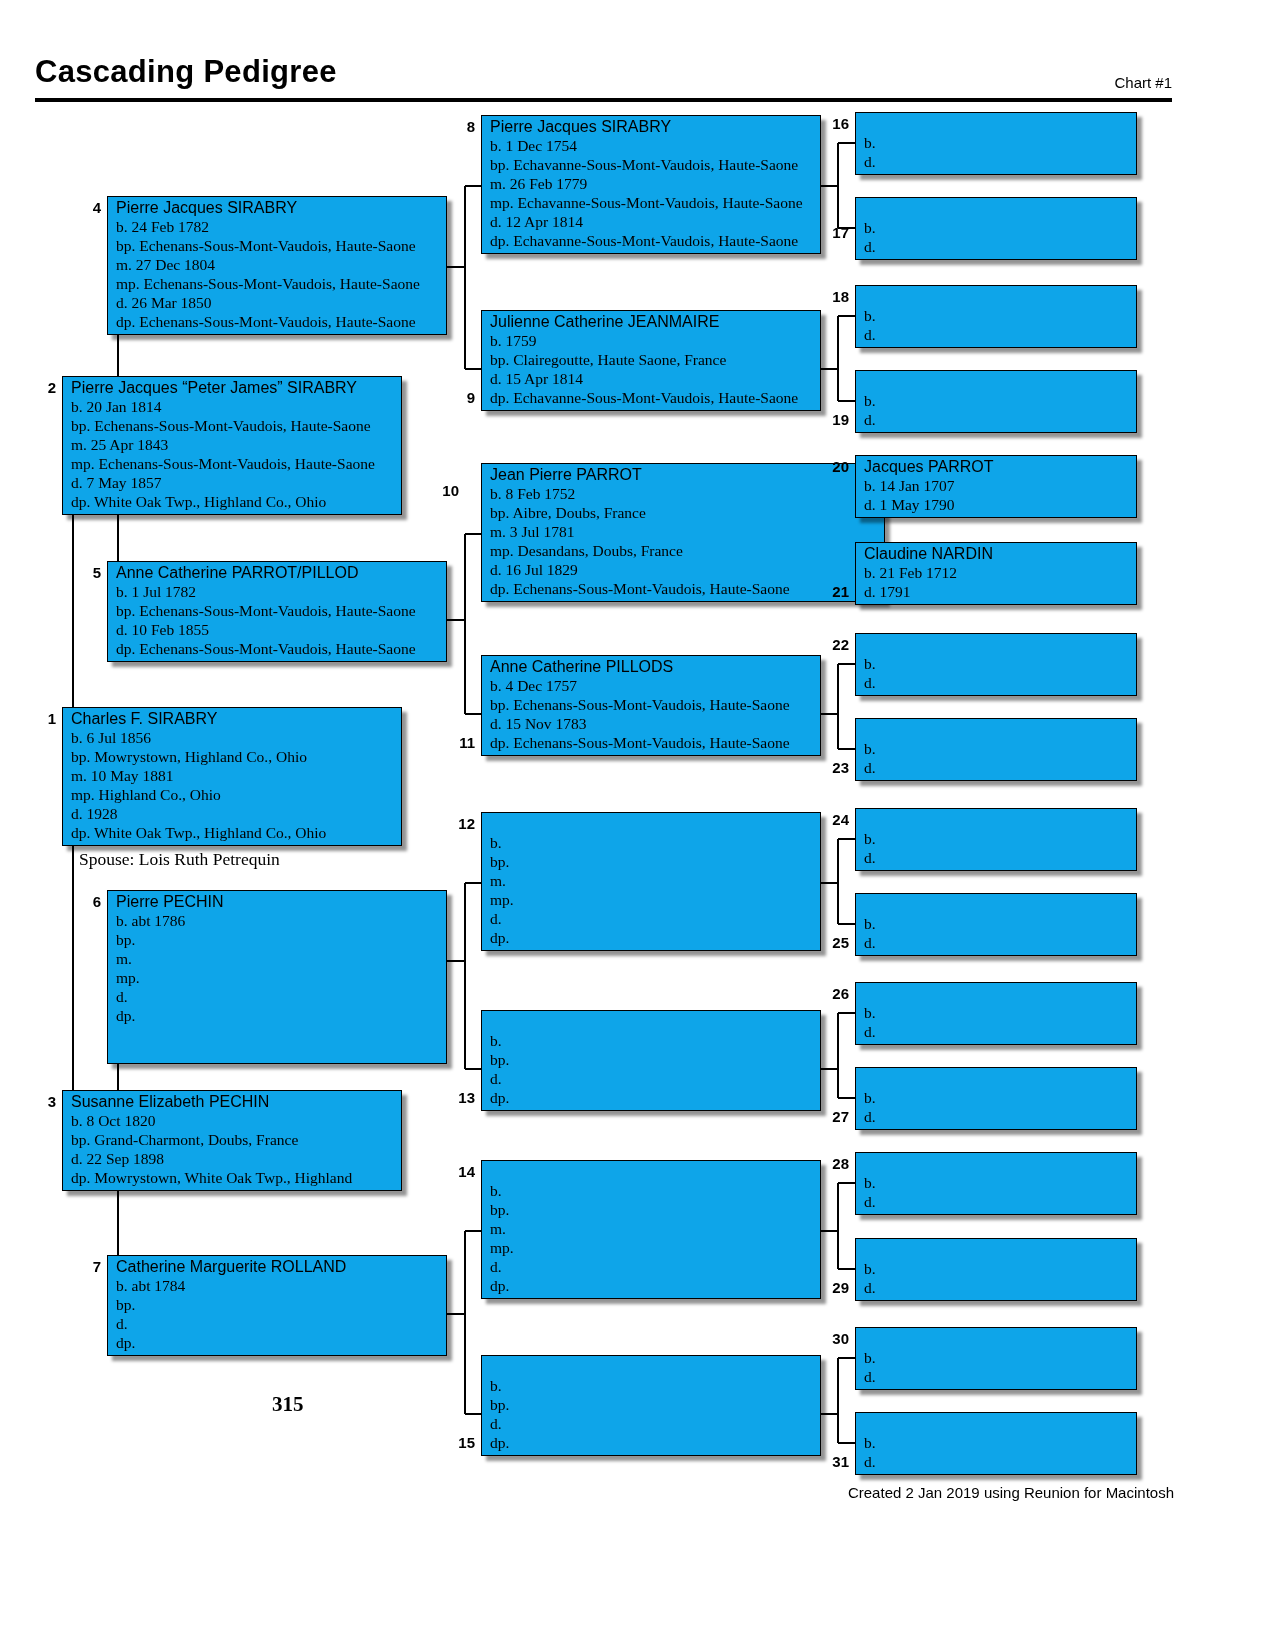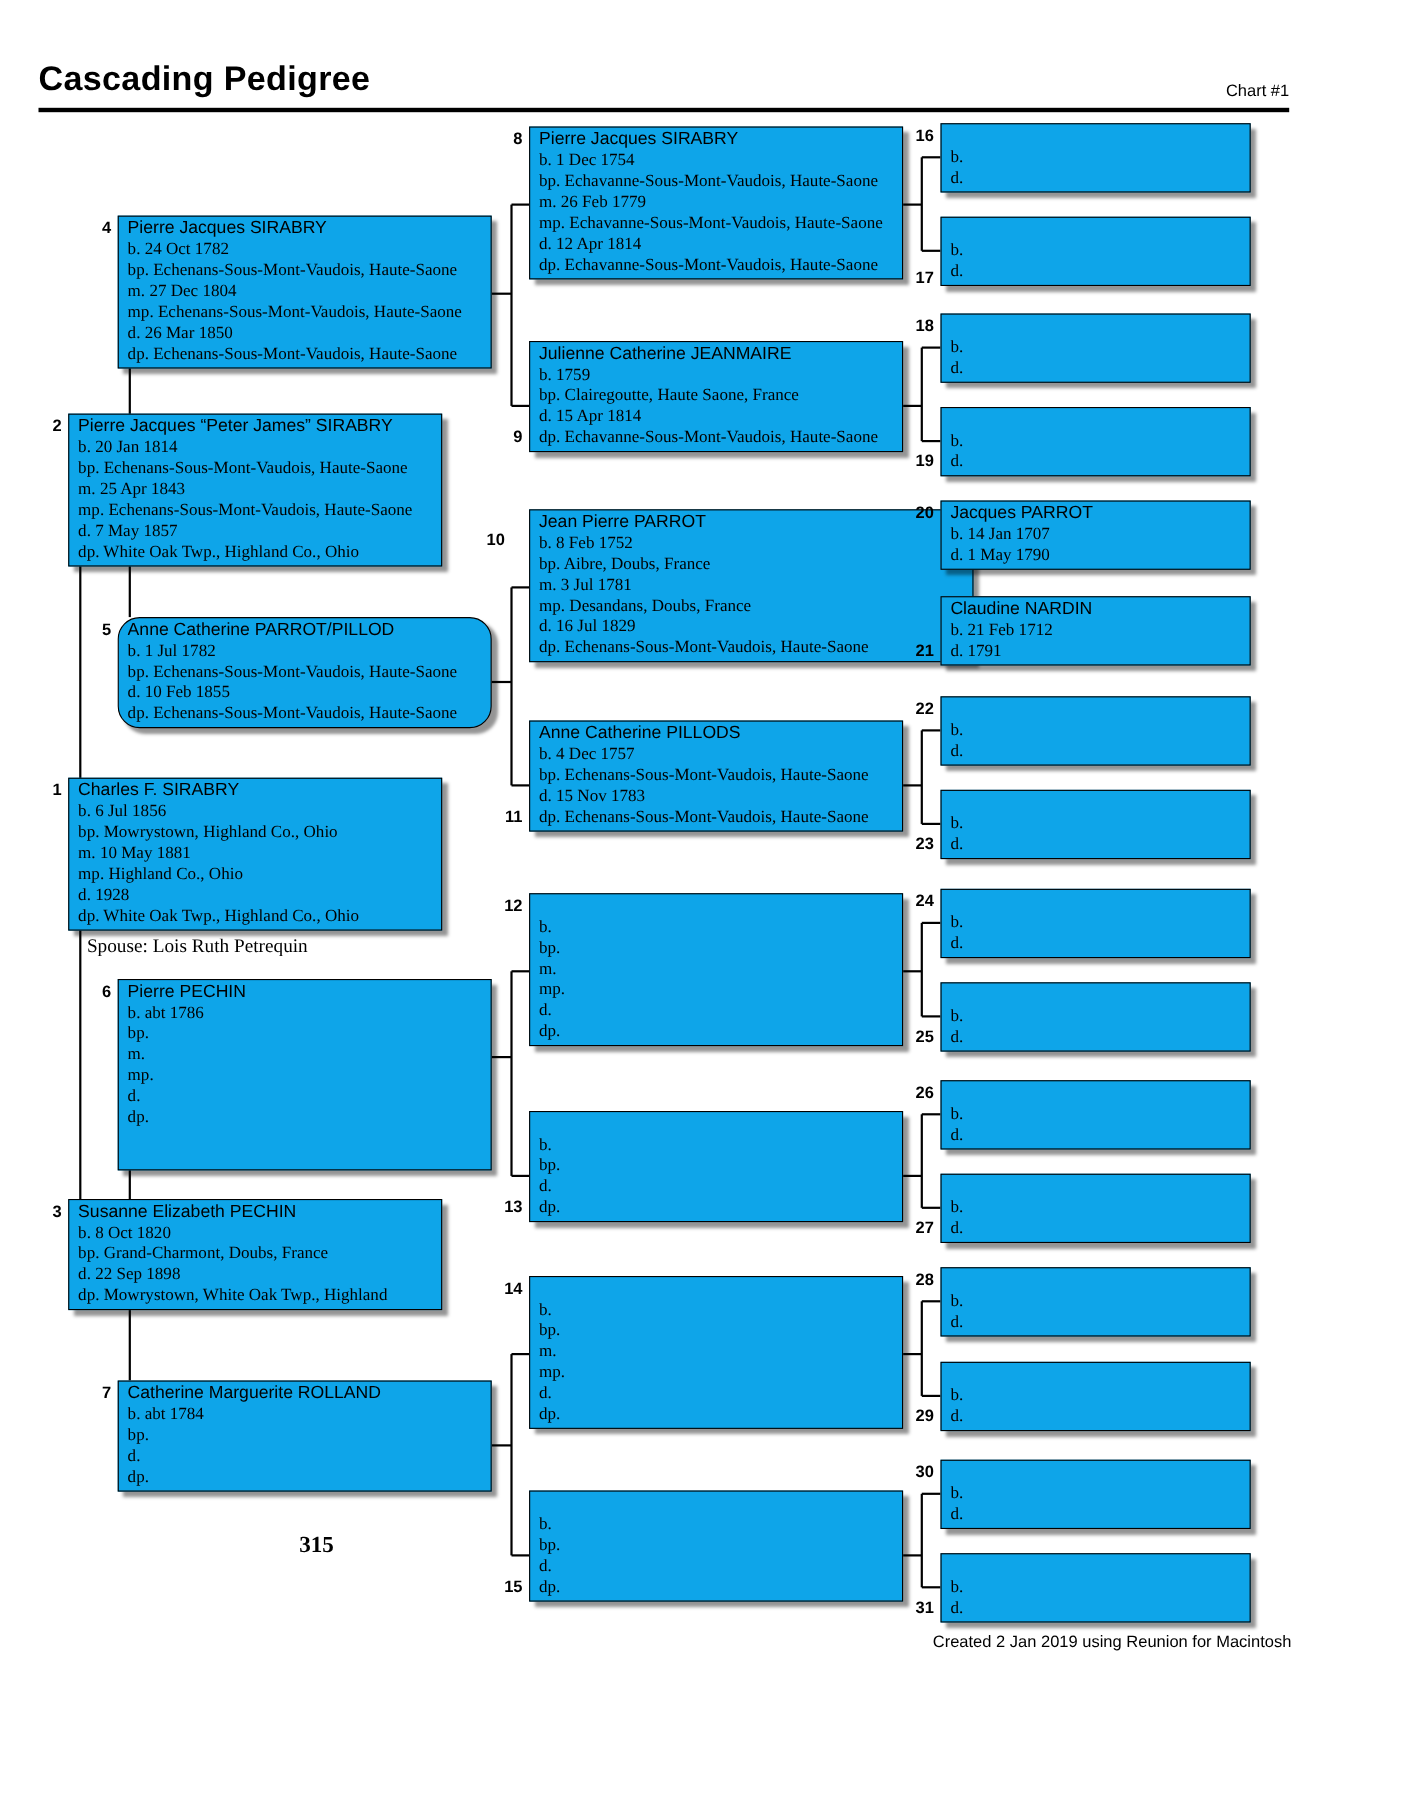--- a/index.html
+++ b/index.html
@@ -105,29 +105,29 @@
       <div class="pbox" style="left: 62px; top: 1090px; width: 340px; height: 101px;">
         <div class="pname">Susanne Elizabeth PECHIN</div>
         <div class="prow">b. 8 Oct 1820</div>
         <div class="prow">bp. Grand-Charmont, Doubs, France</div>
         <div class="prow">d. 22 Sep 1898</div>
         <div class="prow">dp. Mowrystown, White Oak Twp., Highland</div>
       </div>
       <div class="pnum" style="left: 20px; top: 1093px;">3</div>
       <div class="pbox" style="left: 107px; top: 196px; width: 340px; height: 139px;">
         <div class="pname">Pierre Jacques SIRABRY</div>
-        <div class="prow">b. 24 Oct 1782</div>
+        <div class="prow">b. 24 Feb 1782</div>
         <div class="prow">bp. Echenans-Sous-Mont-Vaudois, Haute-Saone</div>
         <div class="prow">m. 27 Dec 1804</div>
         <div class="prow">mp. Echenans-Sous-Mont-Vaudois, Haute-Saone</div>
         <div class="prow">d. 26 Mar 1850</div>
         <div class="prow">dp. Echenans-Sous-Mont-Vaudois, Haute-Saone</div>
       </div>
       <div class="pnum" style="left: 65px; top: 199px;">4</div>
-      <div class="pbox" style="left: 107px; top: 561px; width: 340px; height: 101px; border-radius: 20px;">
+      <div class="pbox" style="left: 107px; top: 561px; width: 340px; height: 101px;">
         <div class="pname">Anne Catherine PARROT/PILLOD</div>
         <div class="prow">b. 1 Jul 1782</div>
         <div class="prow">bp. Echenans-Sous-Mont-Vaudois, Haute-Saone</div>
         <div class="prow">d. 10 Feb 1855</div>
         <div class="prow">dp. Echenans-Sous-Mont-Vaudois, Haute-Saone</div>
       </div>
       <div class="pnum" style="left: 65px; top: 564px;">5</div>
       <div class="pbox" style="left: 107px; top: 890px; width: 340px; height: 174px;">
         <div class="pname">Pierre PECHIN</div>
         <div class="prow">b. abt 1786</div>
@@ -222,21 +222,21 @@
         <div class="pname"></div>
         <div class="prow">b.</div>
         <div class="prow">d.</div>
       </div>
       <div class="pnum" style="left: 813px; top: 115px;">16</div>
       <div class="pbox" style="left: 855px; top: 197px; width: 282px; height: 63px;">
         <div class="pname"></div>
         <div class="prow">b.</div>
         <div class="prow">d.</div>
       </div>
-      <div class="pnum" style="left: 813px; top: 244px;">17</div>
+      <div class="pnum" style="left: 813px; top: 224px;">17</div>
       <div class="pbox" style="left: 855px; top: 285px; width: 282px; height: 63px;">
         <div class="pname"></div>
         <div class="prow">b.</div>
         <div class="prow">d.</div>
       </div>
       <div class="pnum" style="left: 813px; top: 288px;">18</div>
       <div class="pbox" style="left: 855px; top: 370px; width: 282px; height: 63px;">
         <div class="pname"></div>
         <div class="prow">b.</div>
         <div class="prow">d.</div>

